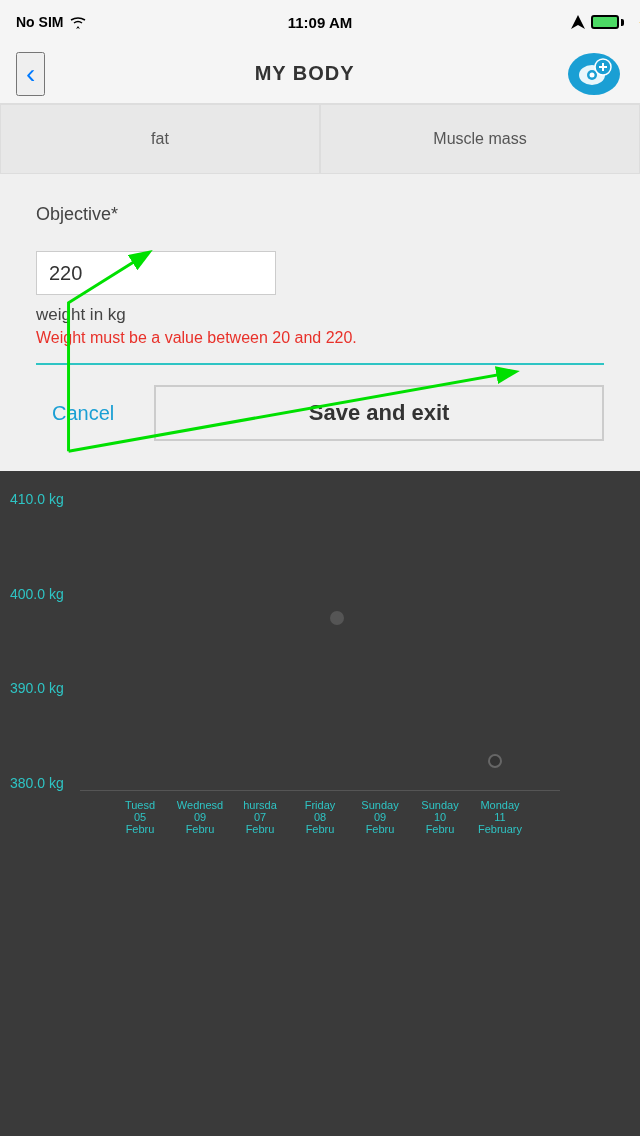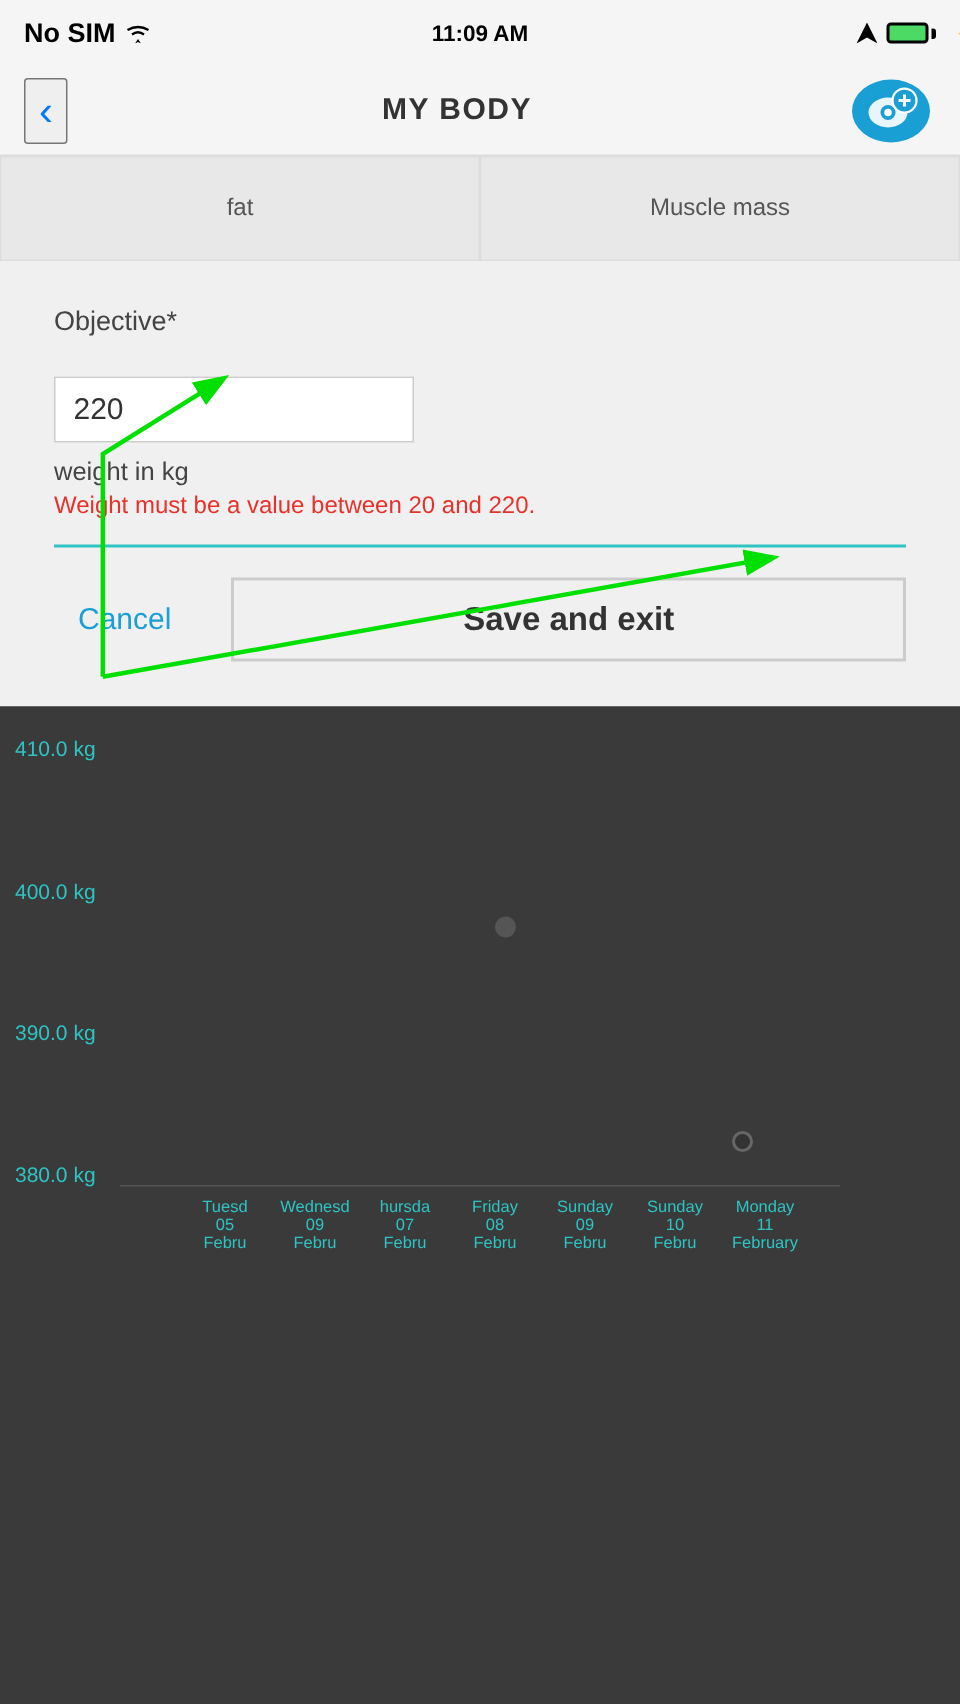--- a/index.html
+++ b/index.html
@@ -22,21 +22,21 @@
       align-items: center;
       justify-content: space-between;
       padding: 0 16px;
       position: relative;
       z-index: 10;
     }
     .status-bar-left {
       display: flex;
       align-items: center;
       gap: 6px;
-      font-size: 18px;
+      font-size: 14px;
       font-weight: 600;
       color: #000;
     }
     .status-bar-center {
       position: absolute;
       left: 50%;
       transform: translateX(-50%);
       font-size: 15px;
       font-weight: 600;
       color: #000;
@@ -261,22 +261,22 @@
       border-radius: 50%;
       background: #555;
       position: absolute;
     }
     .chart-dot.dark {
       background: #333;
       border: 2px solid #666;
     }
     .chart-x-labels {
       display: flex;
-      justify-content: flex-start;
-      padding: 8px 80px 0 120px;
+      justify-content: center;
+      padding: 8px 80px 0 80px;
     }
     .chart-x-label {
       text-align: center;
       font-size: 11px;
       color: #2ec4c4;
       width: 60px;
     }
     .chart-x-label span {
       display: block;
     }

